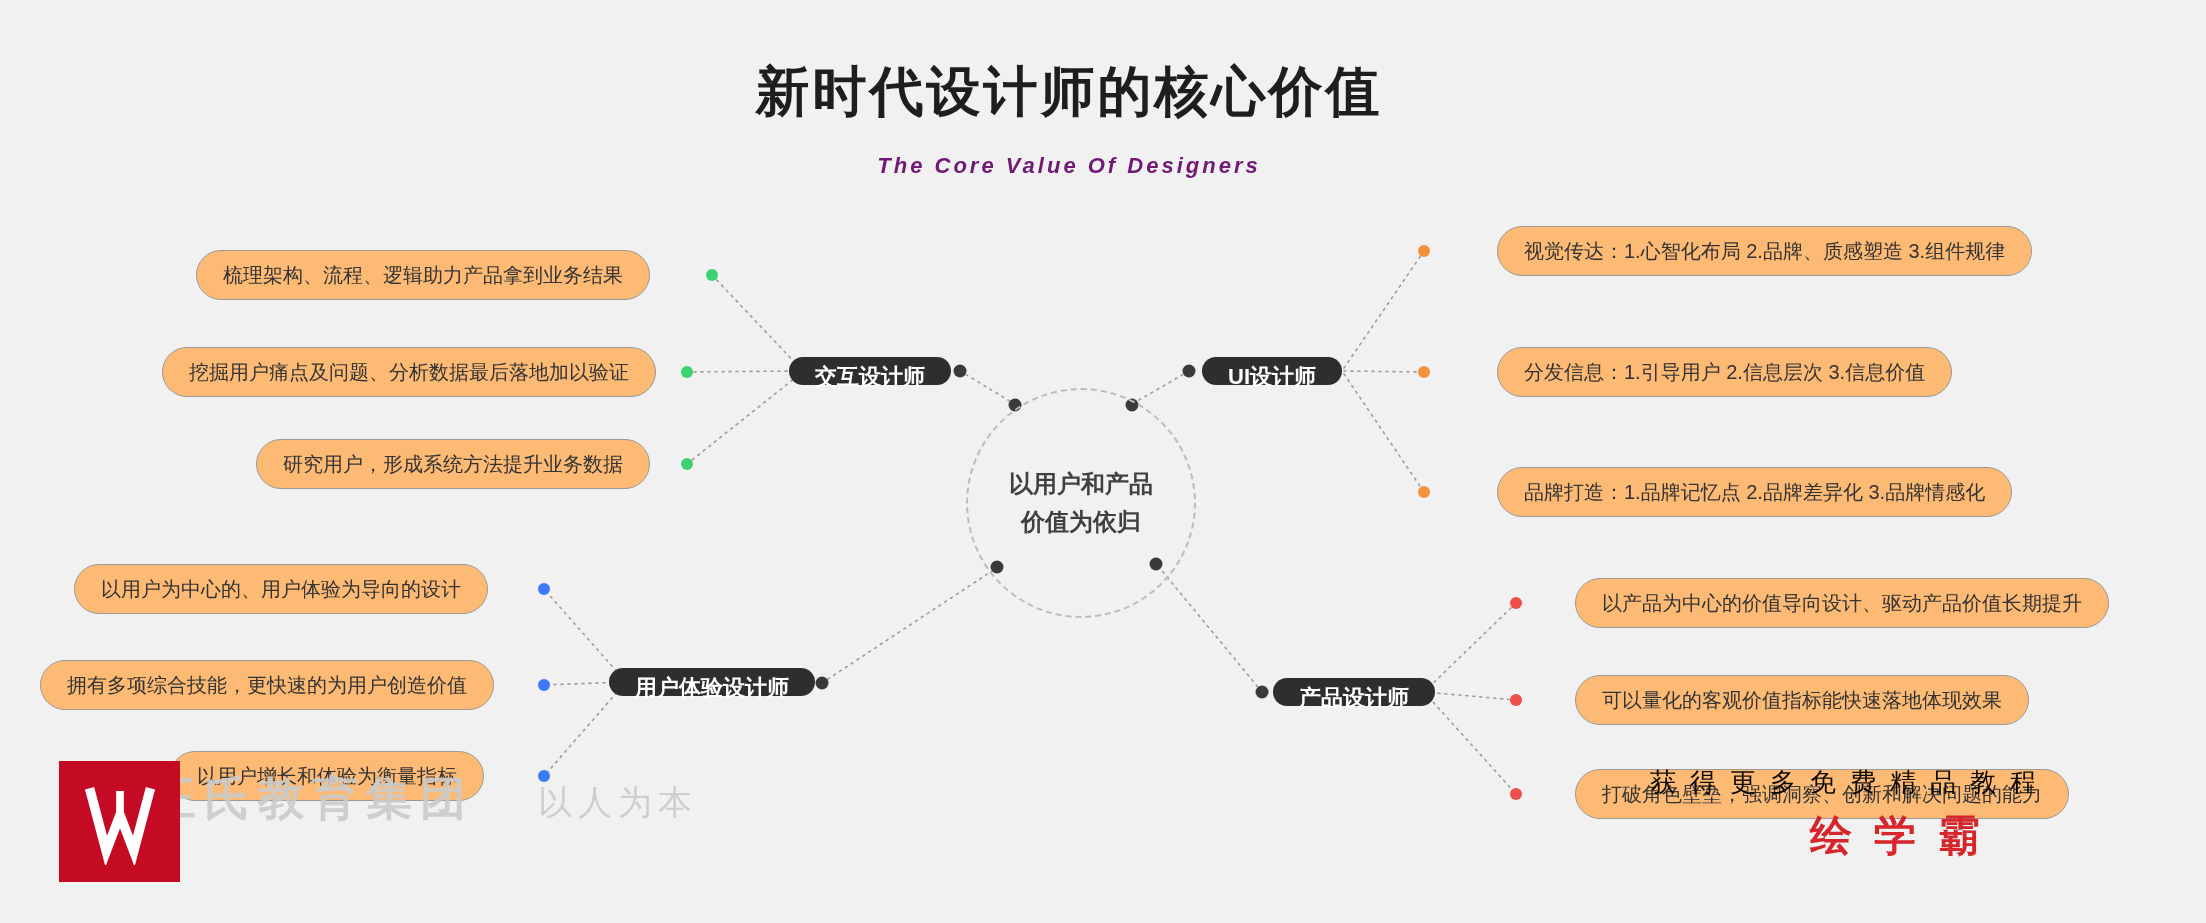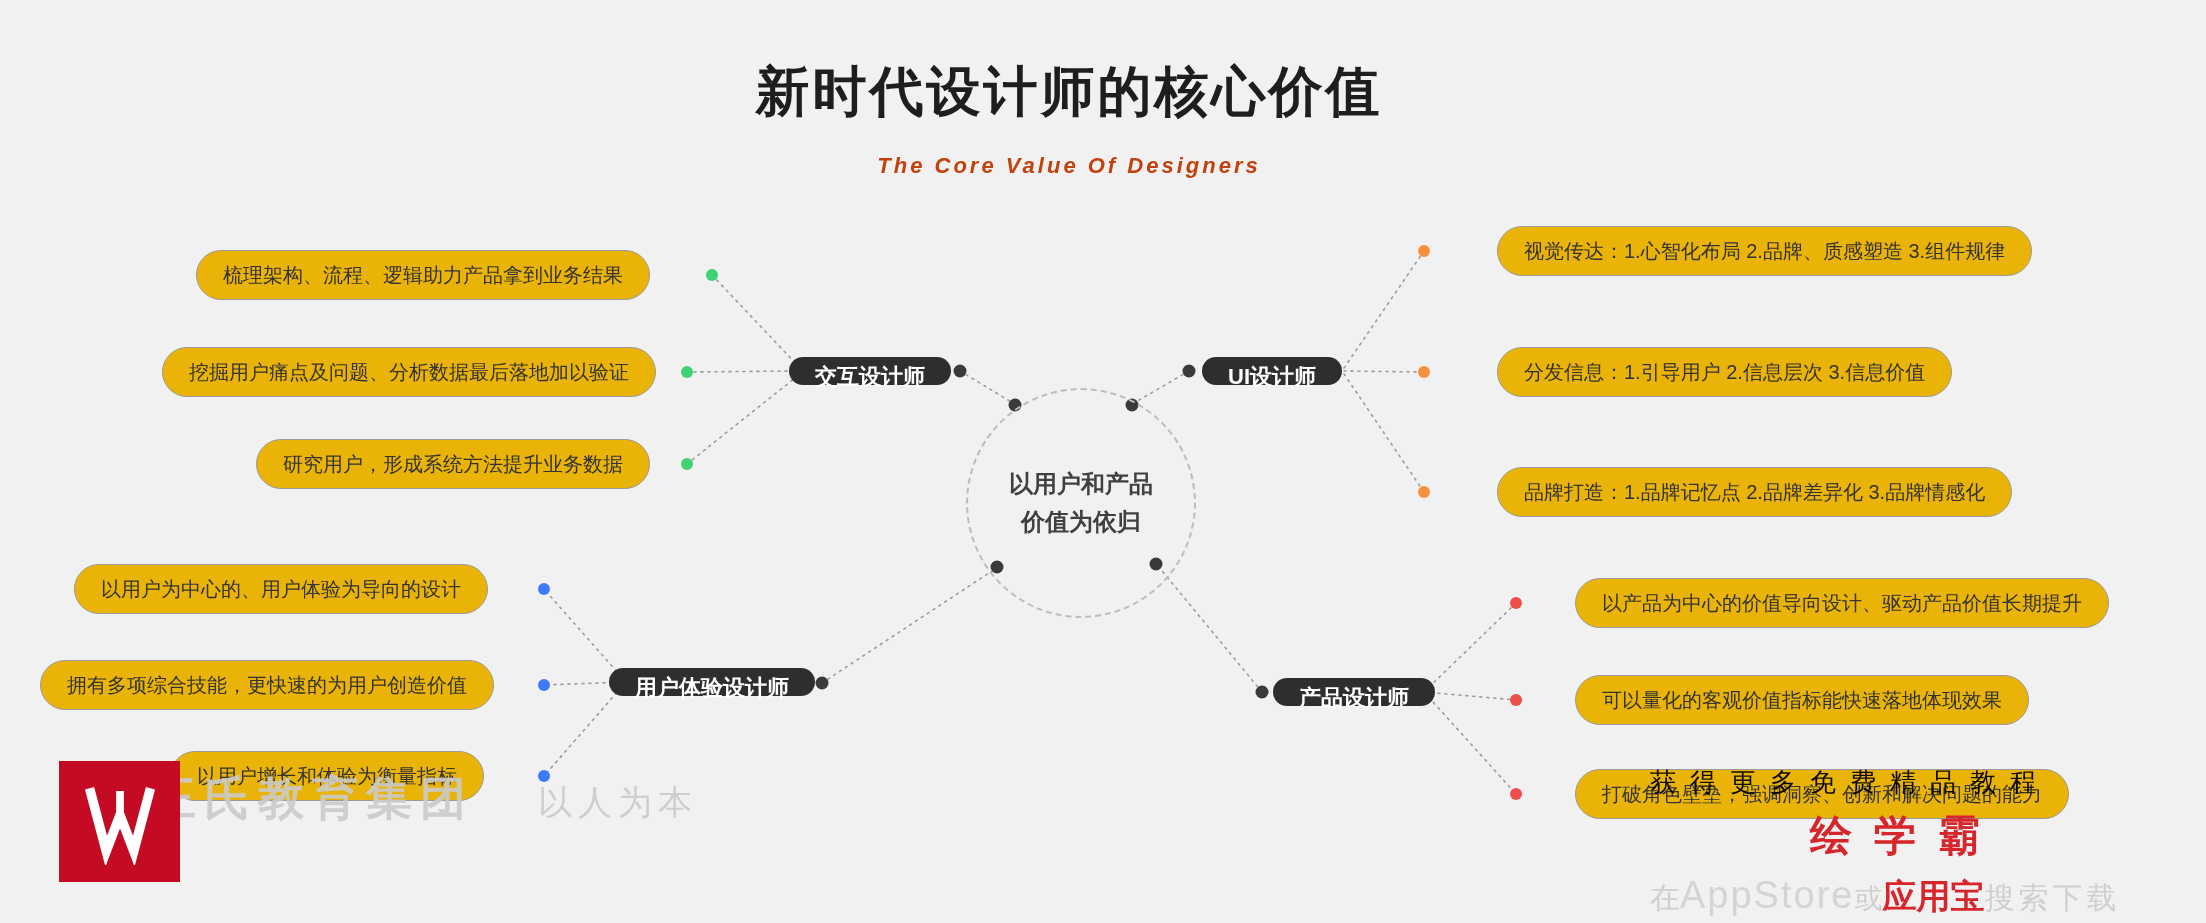--- a/index.html
+++ b/index.html
@@ -20,38 +20,38 @@
     font-family:"Liberation Sans","DejaVu Sans",sans-serif;
   }
   .abs{position:absolute;}
   
   .title{
     left:1069px;top:92px;transform:translate(-50%,-50%);
     font-size:54px;font-weight:700;color:#1e1e1e;letter-spacing:3px;white-space:nowrap;
   }
   .subtitle{
     left:1069px;top:166px;transform:translate(-50%,-50%);
-    font-size:22px;font-weight:700;font-style:italic;color:#c2410c;letter-spacing:3px;white-space:nowrap;
+    font-size:22px;font-weight:700;font-style:italic;color:#701a75;letter-spacing:3px;white-space:nowrap;
   }
   
   .circle{
     left:966px;top:388px;width:226px;height:226px;border-radius:50%;
     border:2px dashed #bcbcbc;display:flex;flex-direction:column;align-items:center;justify-content:center;
     font-size:24px;font-weight:700;color:#404040;line-height:1.6;z-index:1;
   }
   
   .badge{
     transform:translate(-50%,-50%);
     background:var(--badge);color:#fff;font-size:22px;font-weight:700;
     height:28px;line-height:40px;padding:0 26px;border-radius:21px;white-space:nowrap;z-index:2;
   }
   
   .item{
     transform:translateY(-50%);
-    background:#eab308;border:1.5px solid #9a9a9a;border-radius:26px;
+    background:#fdba74;border:1.5px solid #9a9a9a;border-radius:26px;
     height:48px;line-height:48px;padding:0 26px;font-size:20px;color:#333;
     white-space:nowrap;z-index:1;
   }
   svg.connectors{position:absolute;left:0;top:0;z-index:0;pointer-events:none;}
   .dotline{stroke:var(--line);stroke-width:1.6;stroke-dasharray:2 5;stroke-linecap:round;fill:none;}
   .dk{fill:#3a3a3a;}
   .g{fill:var(--green);} .o{fill:var(--orange);} .b{fill:var(--blue);} .r{fill:var(--red);}
   
   .wm{z-index:5;}
   .wm-logo{
@@ -158,16 +158,13 @@
 </div>
 <div class="abs wm wm-left-text">
   <div>
     <span class="wm-company">王氏教育集团</span><span class="wm-slogan">以人为本</span>
   </div>
 </div>
 
 <div class="abs wm wm-right">
   <div class="wm-promo">获得更多免费精品教程</div>
   <div class="wm-brand">绘学霸</div>
-  <div class="wm-download">
-    <span class="pre">在</span><span class="store">AppStore</span><span class="or">或</span><span class="store2">应用宝</span><span class="suf">搜索下载</span>
-  </div>
 </div>
 
 </body></html>

